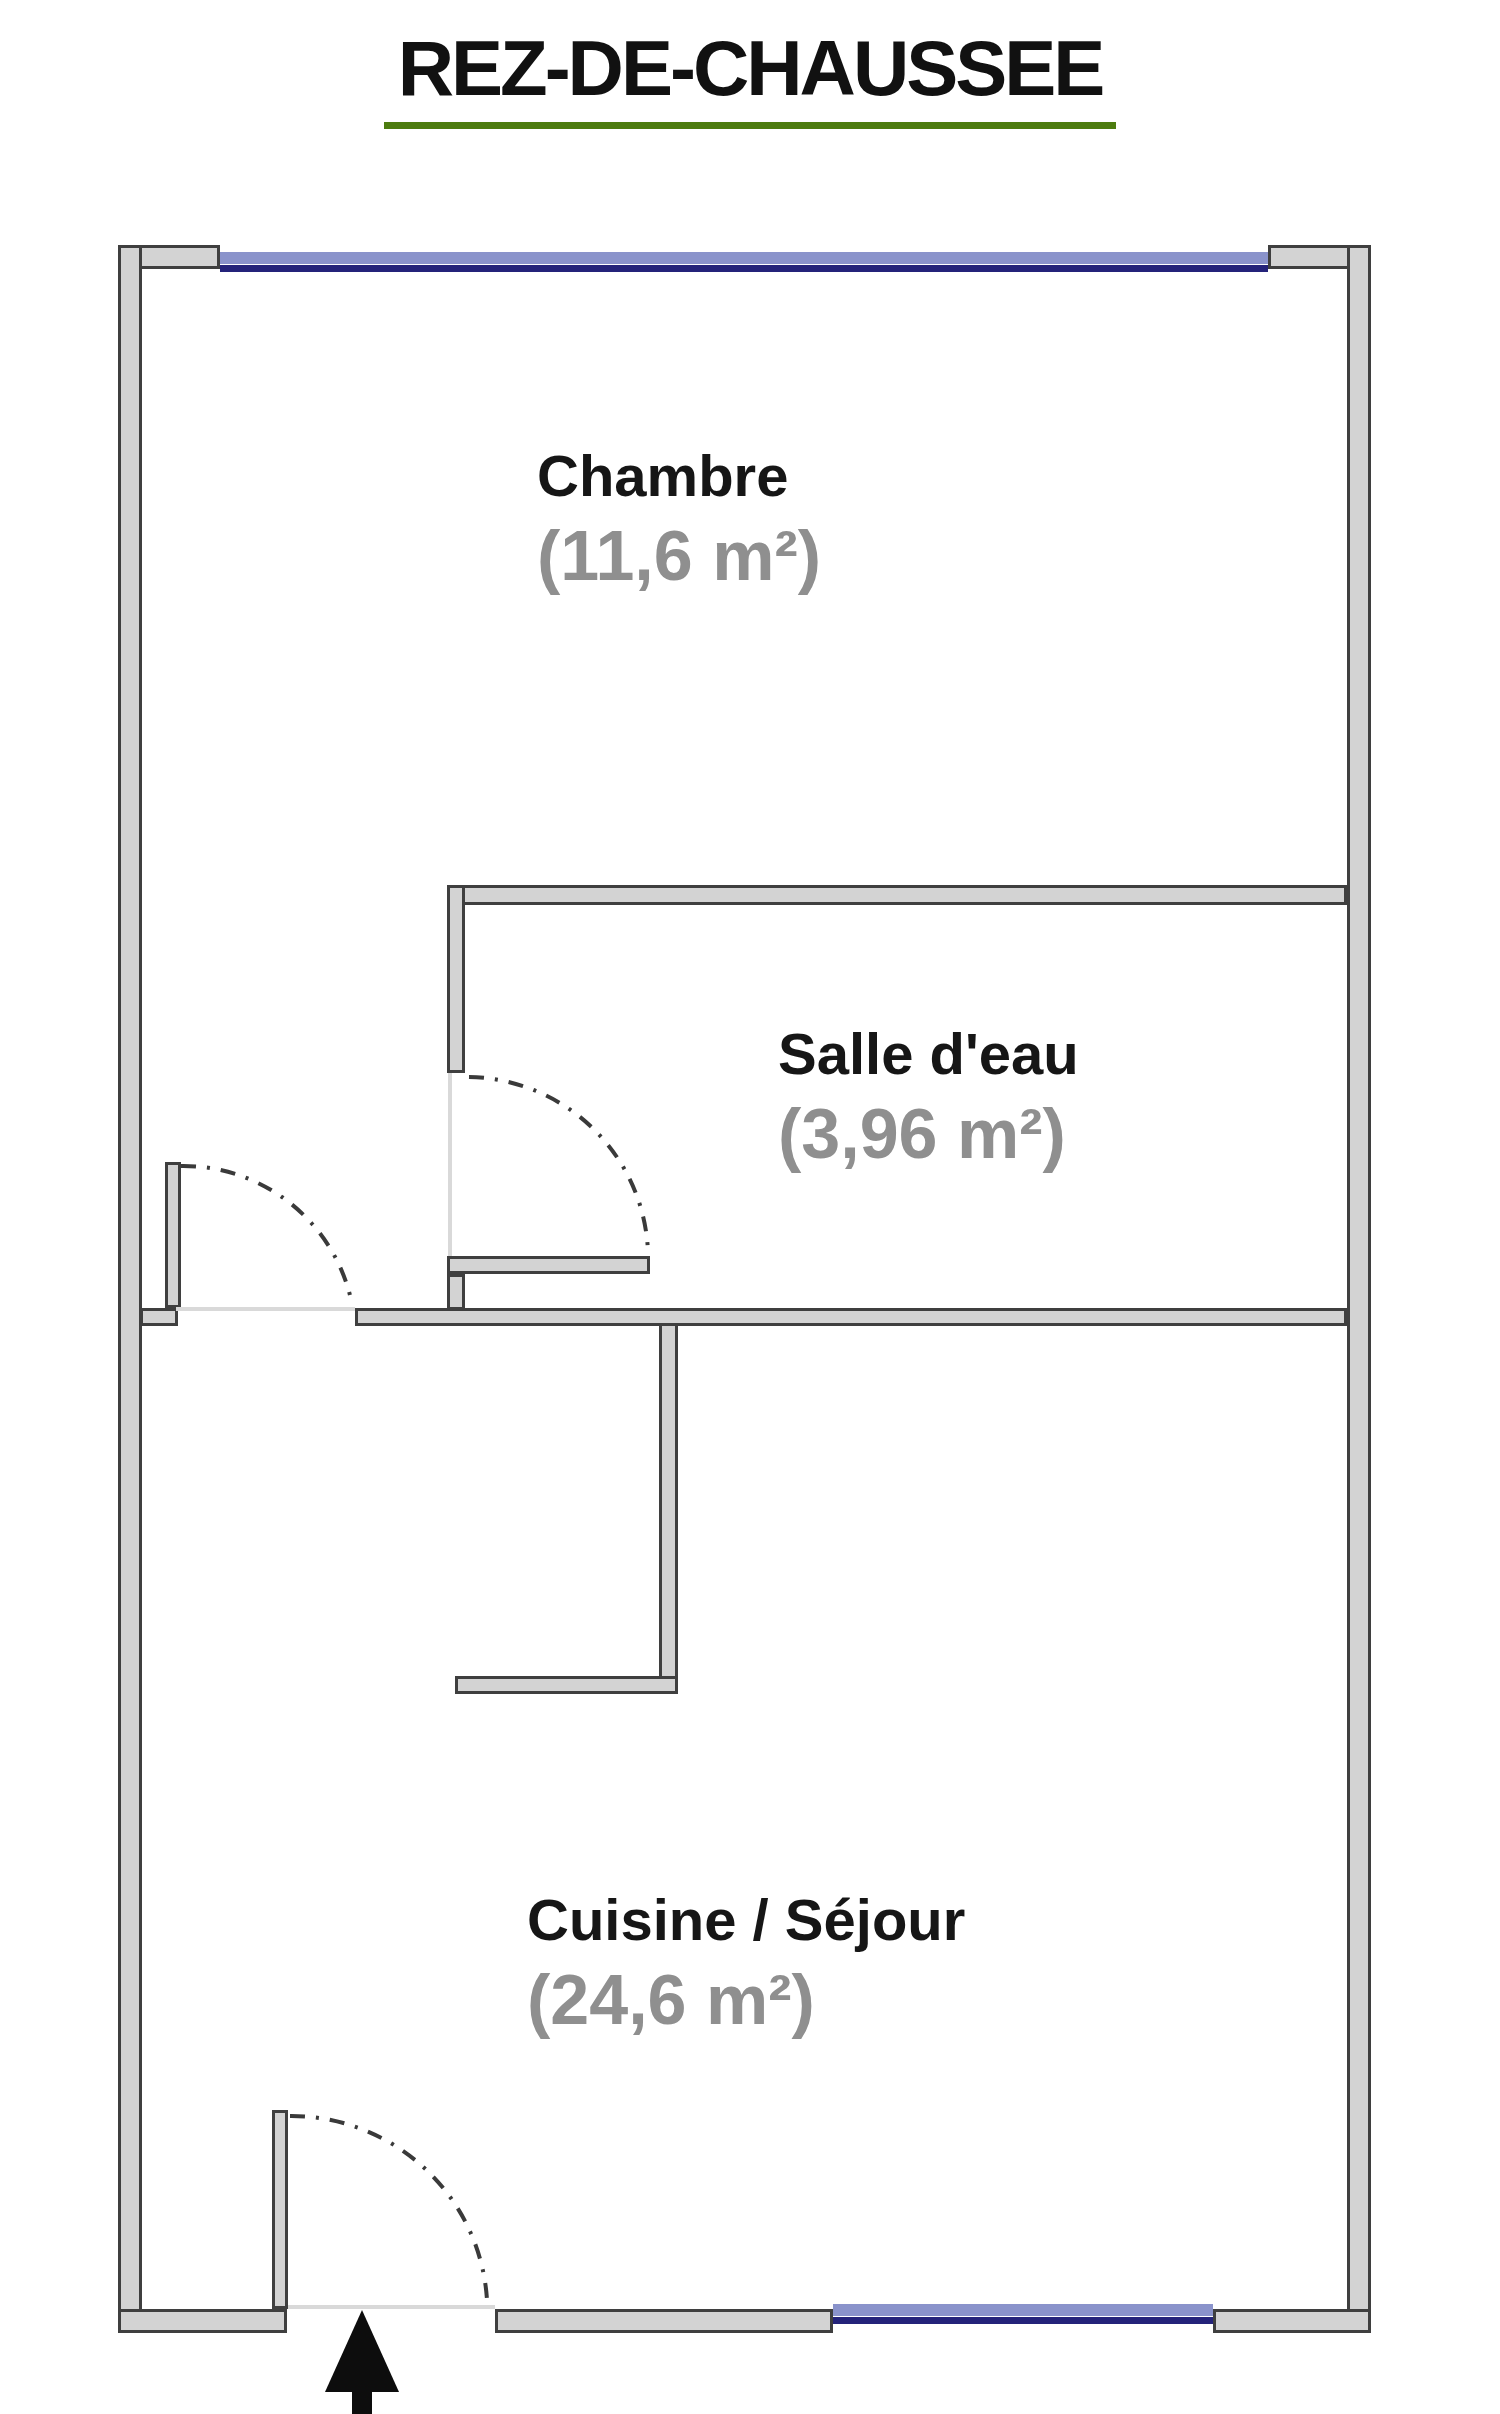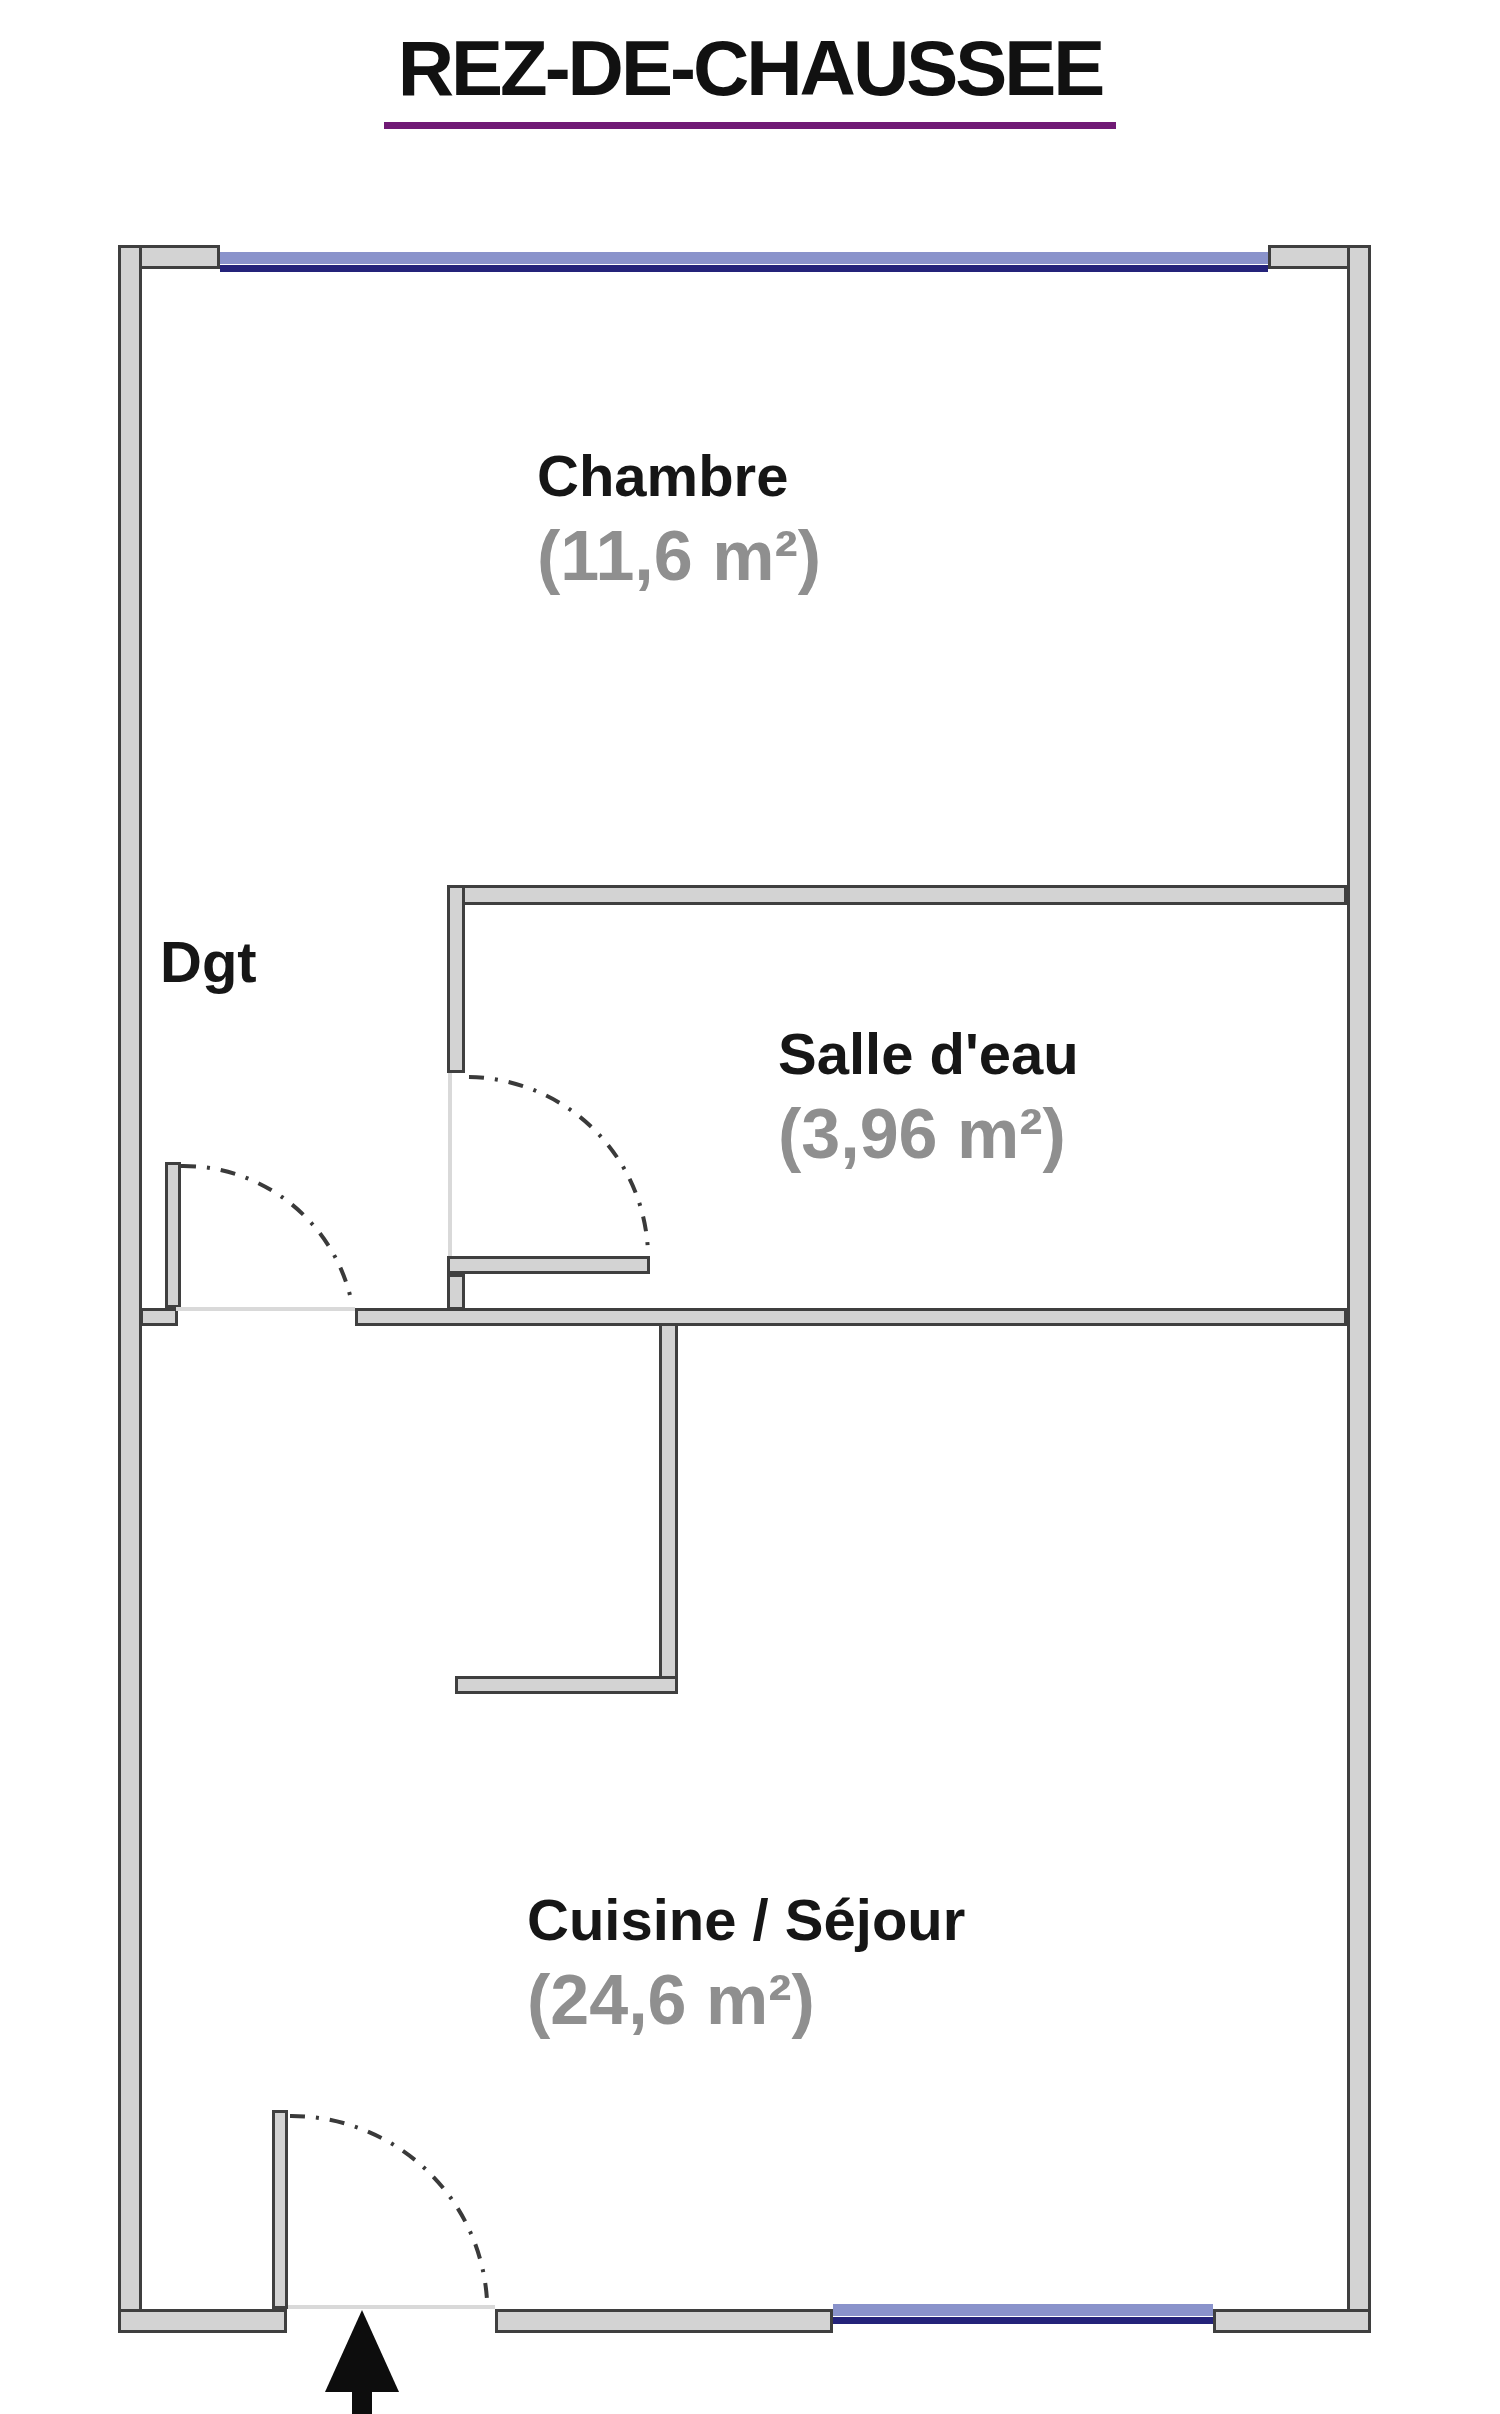--- a/index.html
+++ b/index.html
@@ -3,21 +3,21 @@
 <meta charset="utf-8">
 <style>
   html,body{margin:0;padding:0;background:#ffffff;}
   body{width:1500px;height:2414px;position:relative;overflow:hidden;
        font-family:"Liberation Sans", sans-serif;}
 
   
   .title-wrap{position:absolute;left:0;top:28px;width:100%;text-align:center;}
   .title{display:inline-block;font-size:78px;font-weight:bold;color:#111;
          letter-spacing:-3px;line-height:1.05;
-         border-bottom:7px solid #701a75;padding:0 14px 12px 14px;}
+         border-bottom:7px solid #4d7c0f;padding:0 14px 12px 14px;}
 
   
   .plan{position:absolute;left:0;top:0;width:1500px;height:2414px;}
 
   .wall{position:absolute;background:#d3d3d3;border:3px solid #3f3f3f;
         box-sizing:border-box;}
 
   .threshold{position:absolute;background:#d9d9d9;}
 
   .glass-light{position:absolute;background:#8a93cb;}
@@ -83,21 +83,20 @@
       <rect x="352" y="2388" width="20" height="26" fill="#0d0d0d"></rect>
     </g>
   </svg>
 
   <div class="room-label lbl-chambre">
     <div class="room-name">Chambre</div>
     <div class="room-area">(11,6 m²)</div>
   </div>
 
   <div class="room-label lbl-dgt">
-    <div class="room-name">Dgt</div>
   </div>
 
   <div class="room-label lbl-sde">
     <div class="room-name">Salle d'eau</div>
     <div class="room-area">(3,96 m²)</div>
   </div>
 
   <div class="room-label lbl-cuisine">
     <div class="room-name">Cuisine / Séjour</div>
     <div class="room-area">(24,6 m²)</div>

